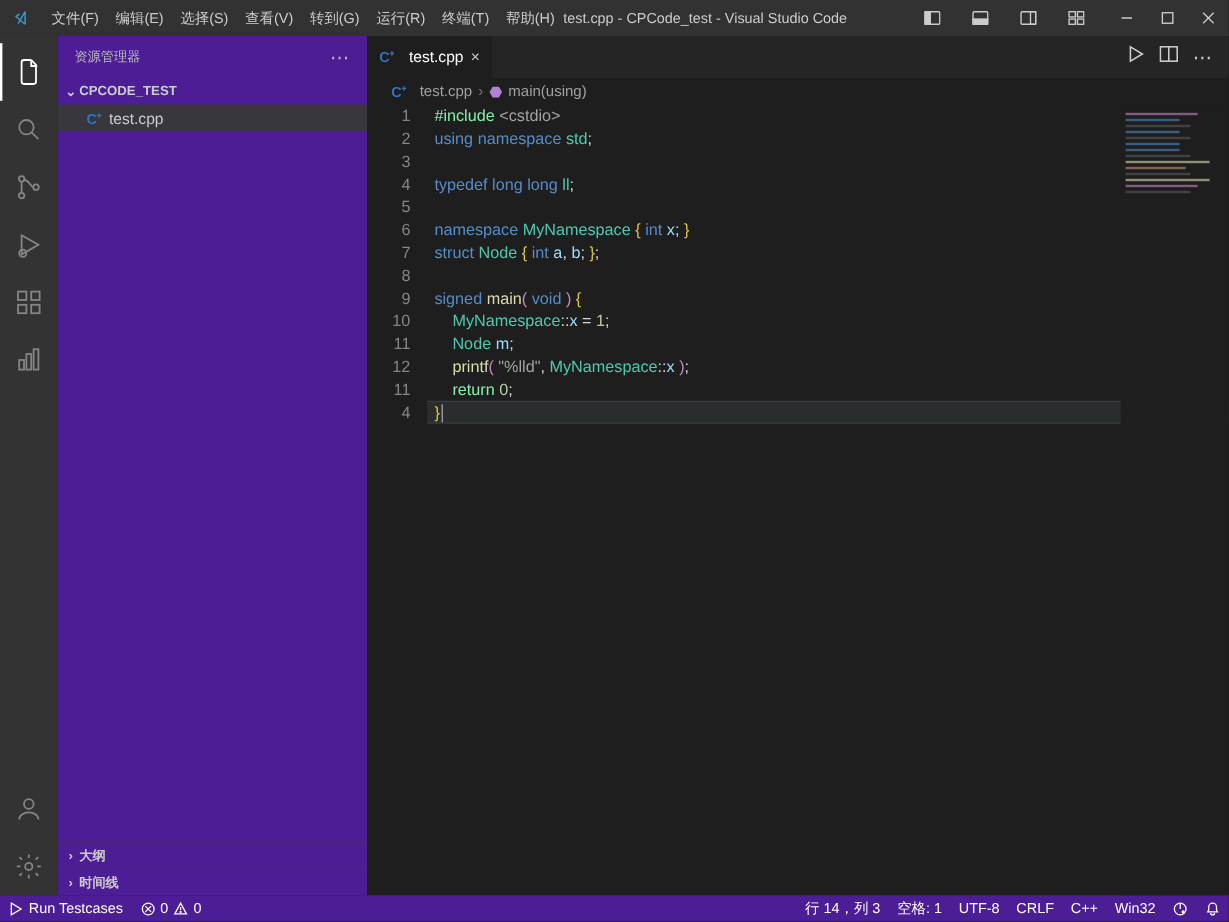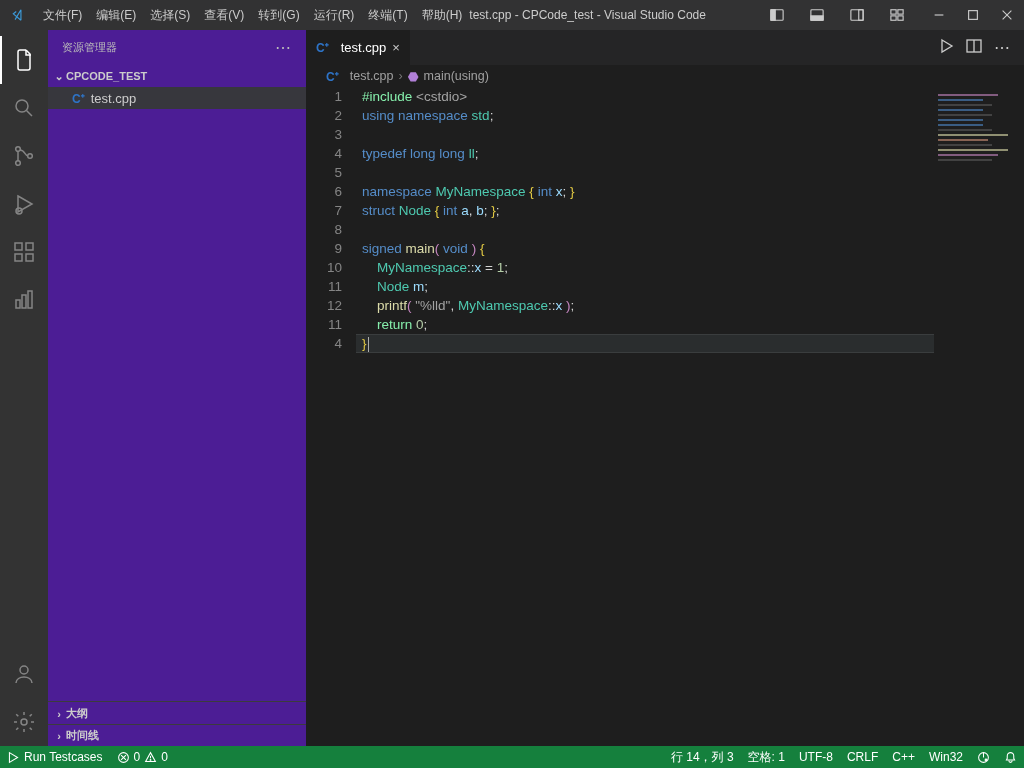--- a/index.html
+++ b/index.html
@@ -68,21 +68,21 @@
   .tok-punc   { color: #d4d4d4; }
   .tok-cursor::after { content:""; display:inline-block; width:1px; height:15px; background:#aeafad; vertical-align:middle; margin-left:1px; }
 
   .minimap { position: absolute; right: 0; top: 0; width: 90px; height: 100%; background: #1e1e1e; }
   .minimap .mm { position:absolute; top:4px; left:4px; right:32px; height:80px; opacity:.6; font-size: 2px; line-height: 4px; }
   .minimap .mm span { display:block; background:#5a5a5a; height:2px; margin:3px 0; }
   .minimap .mm span.c1{background:#c586c0;width:60px}.minimap .mm span.c2{background:#ce9178;width:50px}
   .minimap .mm span.c3{background:#4e87c6;width:45px}.minimap .mm span.c4{background:#dcdcaa;width:70px}
 
   
-  .statusbar { height: 22px; background: #15803d; display: flex; align-items: center; font-size: 12px; color: #ffffff; }
+  .statusbar { height: 22px; background: #4c1d95; display: flex; align-items: center; font-size: 12px; color: #ffffff; }
   .statusbar .sb-item { padding: 0 7px; display: flex; align-items: center; gap: 4px; height: 100%; }
   .statusbar .grow { flex: 1; }
   .sb-ic { width:13px; height:13px; stroke:#ffffff; fill:none; stroke-width:1.3; }
 </style>
 </head>
 <body>
 
 <div class="root">
 
   <div class="titlebar">

